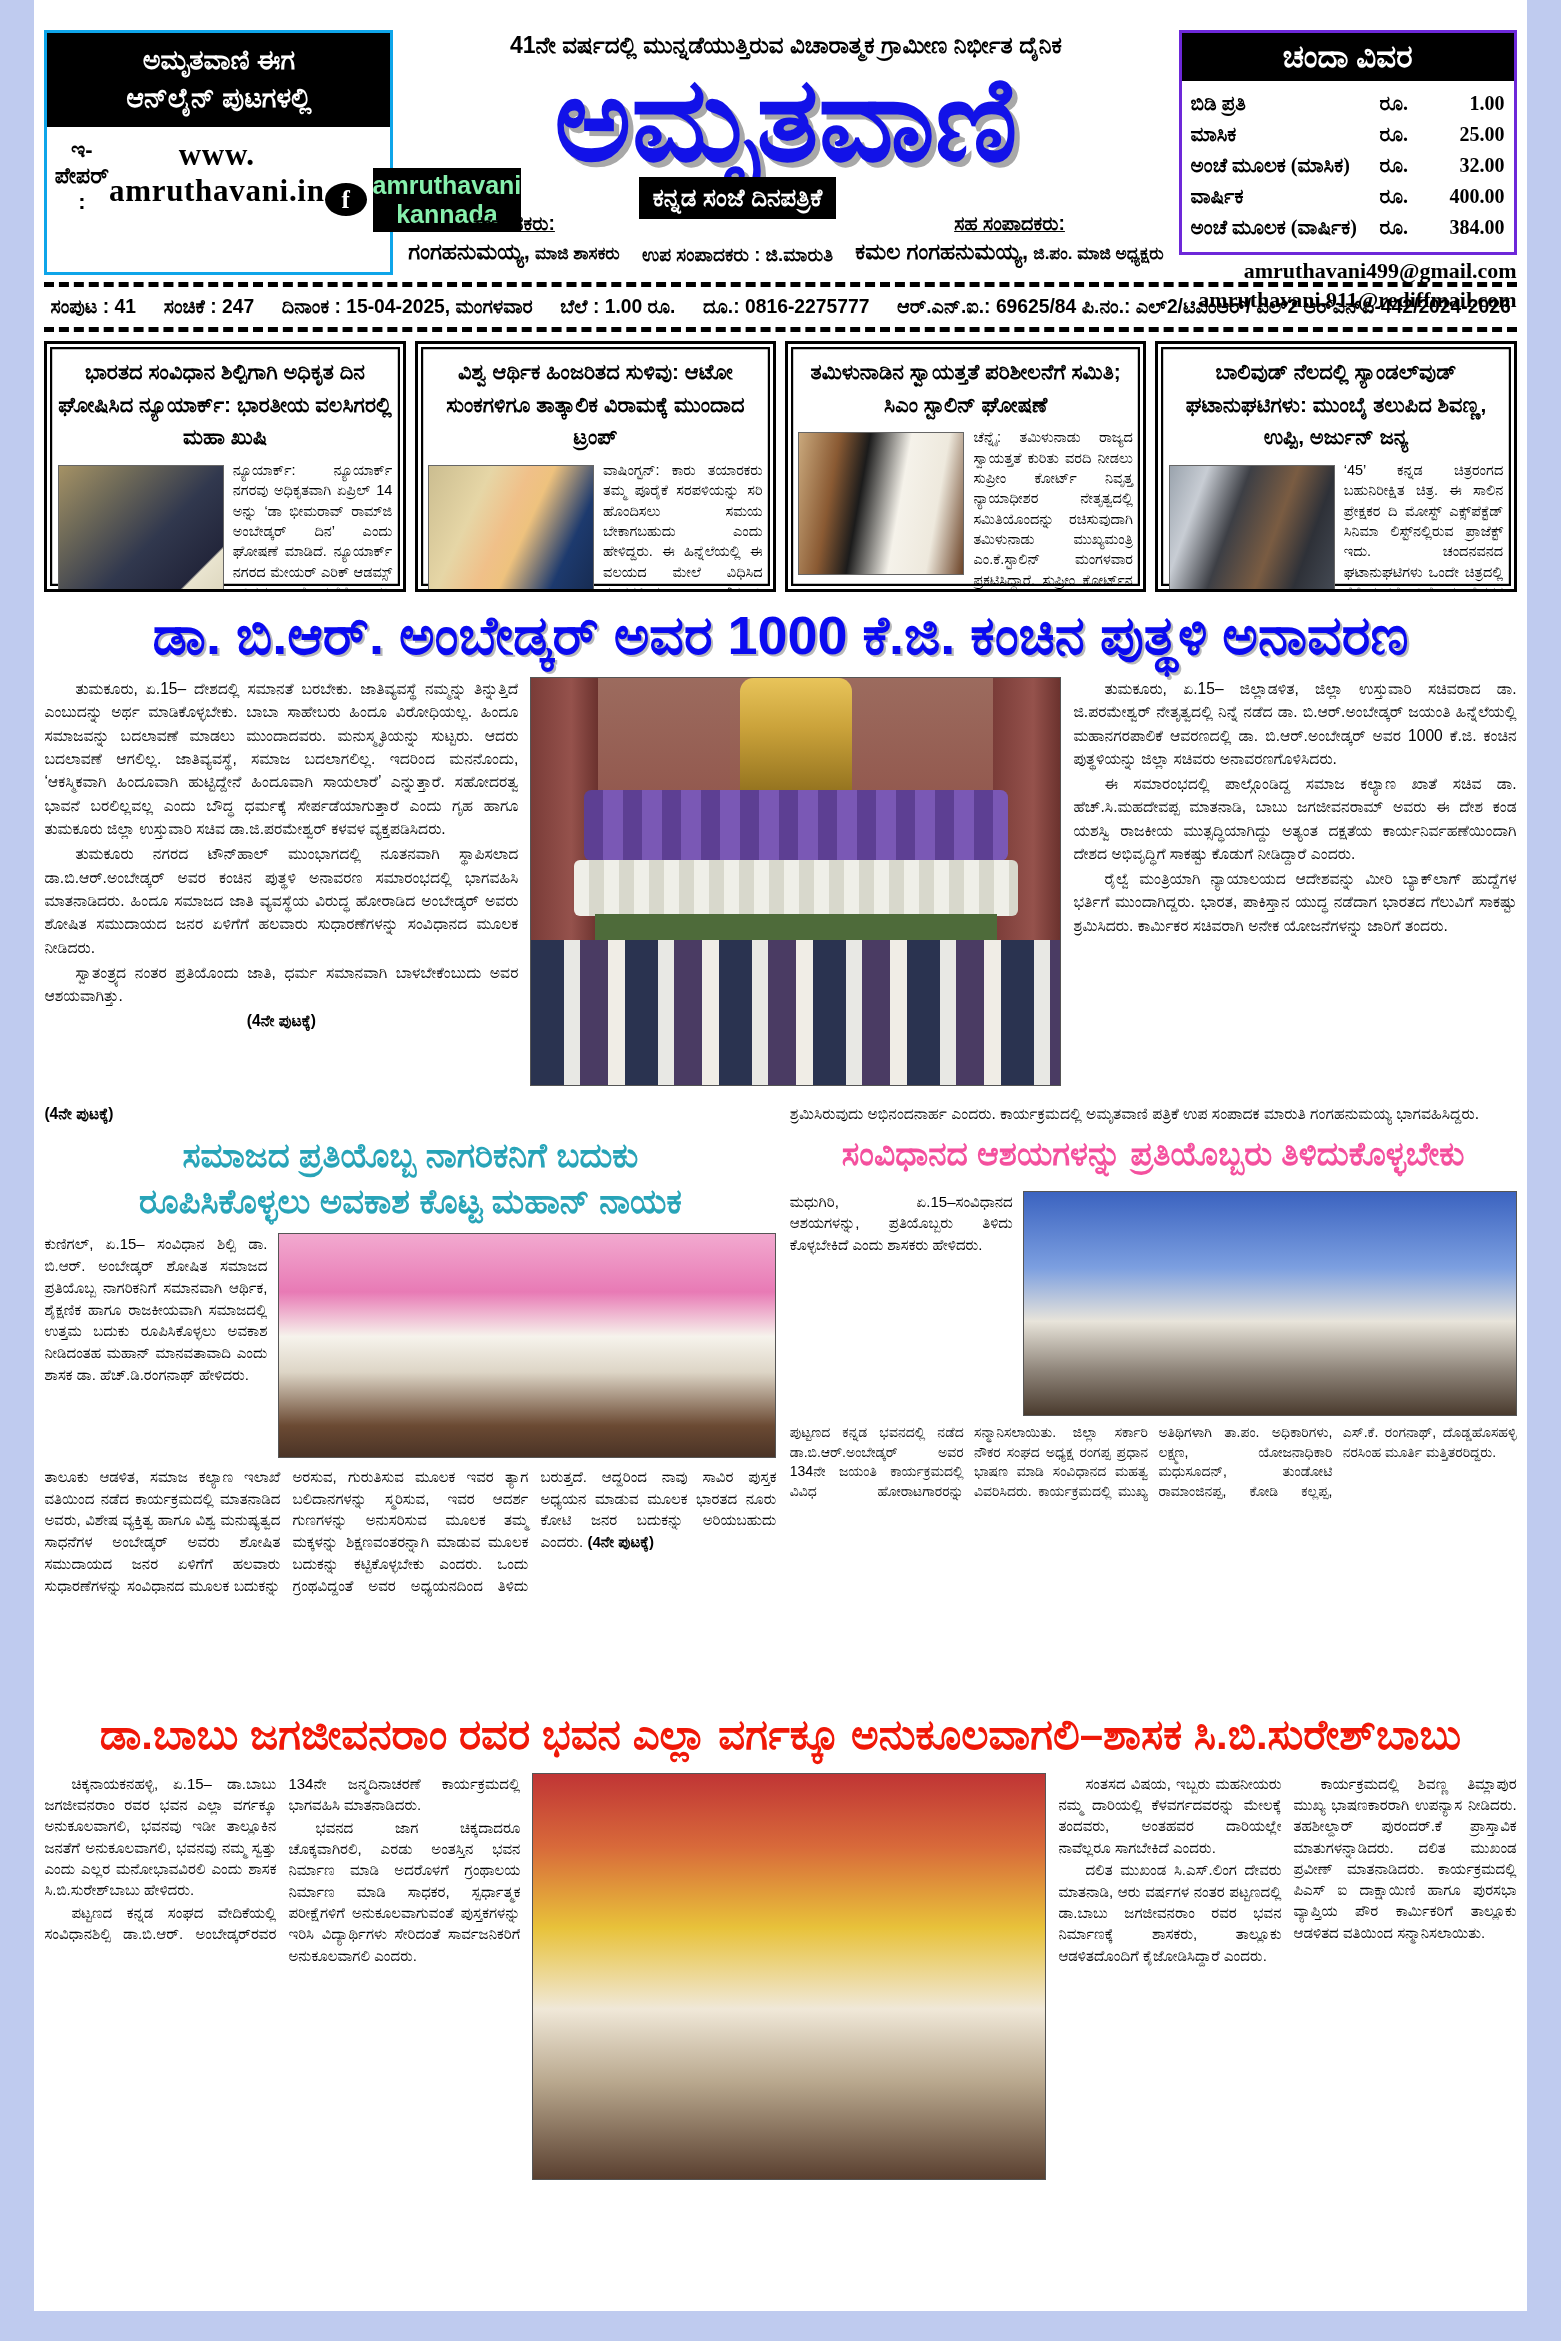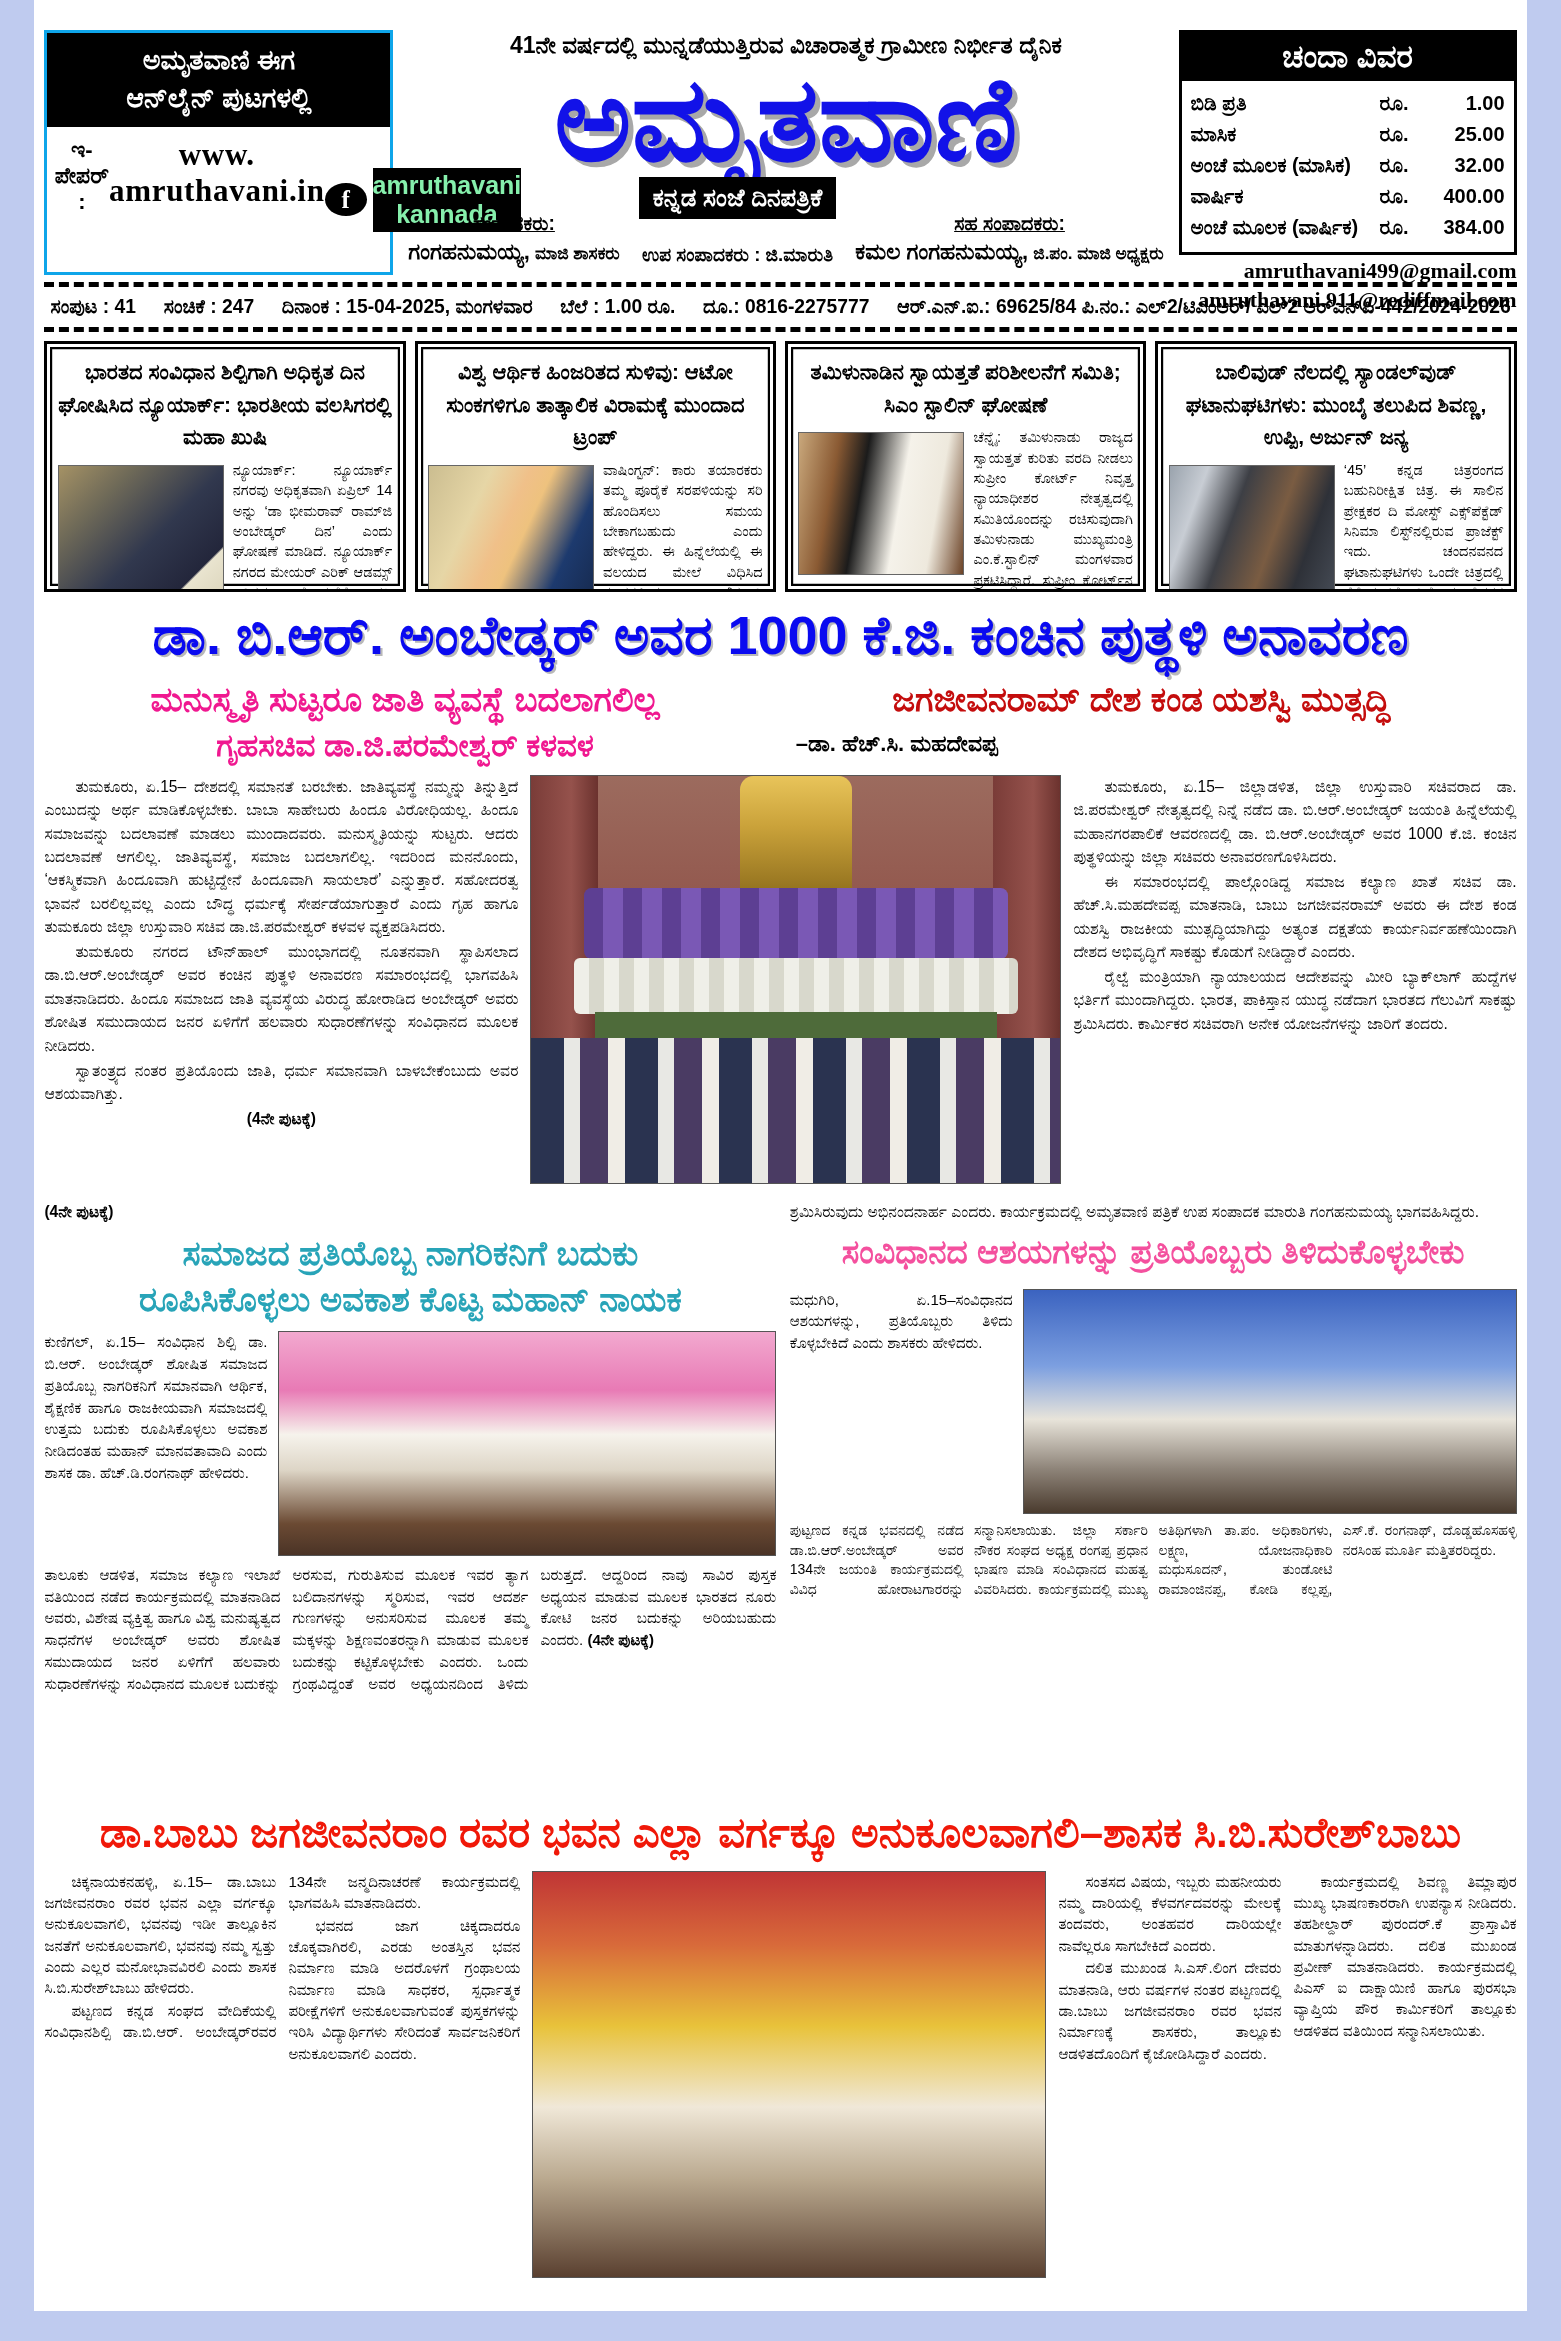--- a/index.html
+++ b/index.html
@@ -23,21 +23,21 @@
   .mast-title{font-weight:bold;font-size:117px;line-height:1.05;color:#1212e8;text-shadow:5.2px 5.2px 0 #a8a8a8;white-space:nowrap;}
   .editors{display:flex;justify-content:space-between;align-items:flex-end;margin-top:-4.5px;padding:0 4.5px;}
   .ed-block{font-size:18px;line-height:1.35;}
   .ed-label{font-weight:bold;font-size:19.3px;text-decoration:underline;}
   .ed-name{font-weight:bold;font-size:22px;}
   .ed-title{font-size:17px;font-weight:bold;}
   .paper-type{background:#000;color:#fff;font-weight:bold;font-size:24.5px;padding:4.5px 13.4px;display:inline-block;}
   .sub-ed{font-size:18.6px;font-weight:bold;margin-top:23px;}
 
   .mast-right{width:338px;display:flex;flex-direction:column;}
-  .sub-box{border:3px solid #000000;box-sizing:border-box;}
+  .sub-box{border:3px solid #6d28d9;box-sizing:border-box;font-family:Liberation Serif, serif;}
   .sub-head{background:#000;color:#fff;font-weight:bold;font-size:31px;text-align:center;padding:6px 0;}
   .sub-rows{padding:7.4px 9px 9px;}
   .sub-row{display:flex;font-weight:bold;font-size:20px;line-height:1.55;}
   .sub-row .lbl{flex:1;}
   .sub-row .cur{width:43px;}
   .sub-row .val{width:82px;text-align:right;}
   .emails{text-align:right;font-weight:bold;font-size:22px;font-family:"Liberation Serif","DejaVu Serif",serif;line-height:1.3;margin-top:2px;}
 
   
   .infobar{margin-top:7.4px;border-top:5.2px dashed #000;border-bottom:5.2px dashed #000;padding:9px 6px;display:flex;justify-content:space-between;gap:13.4px;font-weight:bold;font-size:19.3px;white-space:nowrap;overflow:hidden;}
@@ -214,30 +214,20 @@
         <div class="nb-head">ಬಾಲಿವುಡ್ ನೆಲದಲ್ಲಿ ಸ್ಯಾಂಡಲ್‌ವುಡ್ ಘಟಾನುಘಟಿಗಳು: ಮುಂಬೈ ತಲುಪಿದ ಶಿವಣ್ಣ, ಉಪ್ಪಿ, ಅರ್ಜುನ್ ಜನ್ಯ</div>
         <div class="nb-body">
           <span class="nb-photo photo-actors"></span>
           <span>‘45’ ಕನ್ನಡ ಚಿತ್ರರಂಗದ ಬಹುನಿರೀಕ್ಷಿತ ಚಿತ್ರ. ಈ ಸಾಲಿನ ಪ್ರೇಕ್ಷಕರ ದಿ ಮೋಸ್ಟ್ ಎಕ್ಸ್‌ಪೆಕ್ಟೆಡ್ ಸಿನಿಮಾ ಲಿಸ್ಟ್‌ನಲ್ಲಿರುವ ಪ್ರಾಜೆಕ್ಟ್ ಇದು. ಚಂದನವನದ ಘಟಾನುಘಟಿಗಳು ಒಂದೇ ಚಿತ್ರದಲ್ಲಿ ತೆರೆ ಹಂಚಿಕೊಂಡಿರೋದು ಪ್ರೇಕ್ಷಕರ ಕುತೂಹಲ ಕೆರಳಿಸಿದೆ. ಕನ್ನಡ ಚಿತ್ರರಂಗದ ಬಹುಬೇಡಿಕೆ ನಟರು ತೆರೆಹಂಚಿಕೊಂಡಿರುವ ಹಿನ್ನೆಲೆ, ಸಿನಿಮಾ ಮೇಲೆ ಬೆಟ್ಟದಷ್ಟು ನಿರೀಕ್ಷೆಗಳನ್ನಿಟ್ಟುಕೊಳ್ಳಲಾಗಿದೆ. ಕರುನಾಡ ಚಕ್ರವರ್ತಿ ಶಿವರಾಜ್‌ಕುಮಾರ್, ರಿಯಲ್ ಸ್ಟಾರ್ ಉಪೇಂದ್ರ ಹಾಗೂ ಪ್ರತಿಭಾನ್ವಿತ ನಟ ರಾಜ್ ಬಿ ಶೆಟ್ಟಿ ಈ ‘45’ ಚಿತ್ರದಲ್ಲಿ ತೆರೆಹಂಚಿಕೊಂಡಿದ್ದಾರೆ.</span>
         </div>
       </div>
     </div>
 
     <div class="main-headline">ಡಾ. ಬಿ.ಆರ್. ಅಂಬೇಡ್ಕರ್ ಅವರ 1000 ಕೆ.ಜಿ. ಕಂಚಿನ ಪುತ್ಥಳಿ ಅನಾವರಣ</div>
 
-    <div class="subheads">
-      <div class="subhead-left">
-        <div class="sh-pink">ಮನುಸ್ಮೃತಿ ಸುಟ್ಟರೂ ಜಾತಿ ವ್ಯವಸ್ಥೆ ಬದಲಾಗಲಿಲ್ಲ</div>
-        <div class="sh-pink2">ಗೃಹಸಚಿವ ಡಾ.ಜಿ.ಪರಮೇಶ್ವರ್ ಕಳವಳ</div>
-      </div>
-      <div class="subhead-right">
-        <div class="sh-darkred">ಜಗಜೀವನರಾಮ್ ದೇಶ ಕಂಡ ಯಶಸ್ವಿ ಮುತ್ಸದ್ಧಿ</div>
-        <div class="sh-byline">–ಡಾ. ಹೆಚ್.ಸಿ. ಮಹದೇವಪ್ಪ</div>
-      </div>
-    </div>
 
     <div class="main-story">
       <div class="ms-col">
         <p>ತುಮಕೂರು, ಏ.15– ದೇಶದಲ್ಲಿ ಸಮಾನತೆ ಬರಬೇಕು. ಜಾತಿವ್ಯವಸ್ಥೆ ನಮ್ಮನ್ನು ತಿನ್ನುತ್ತಿದೆ ಎಂಬುದನ್ನು ಅರ್ಥ ಮಾಡಿಕೊಳ್ಳಬೇಕು. ಬಾಬಾ ಸಾಹೇಬರು ಹಿಂದೂ ವಿರೋಧಿಯಲ್ಲ. ಹಿಂದೂ ಸಮಾಜವನ್ನು ಬದಲಾವಣೆ ಮಾಡಲು ಮುಂದಾದವರು. ಮನುಸ್ಮೃತಿಯನ್ನು ಸುಟ್ಟರು. ಆದರು ಬದಲಾವಣೆ ಆಗಲಿಲ್ಲ. ಜಾತಿವ್ಯವಸ್ಥೆ, ಸಮಾಜ ಬದಲಾಗಲಿಲ್ಲ. ಇದರಿಂದ ಮನನೊಂದು, ‘ಆಕಸ್ಮಿಕವಾಗಿ ಹಿಂದೂವಾಗಿ ಹುಟ್ಟಿದ್ದೇನೆ ಹಿಂದೂವಾಗಿ ಸಾಯಲಾರೆ’ ಎನ್ನುತ್ತಾರೆ. ಸಹೋದರತ್ವ ಭಾವನೆ ಬರಲಿಲ್ಲವಲ್ಲ ಎಂದು ಬೌದ್ಧ ಧರ್ಮಕ್ಕೆ ಸೇರ್ಪಡೆಯಾಗುತ್ತಾರೆ ಎಂದು ಗೃಹ ಹಾಗೂ ತುಮಕೂರು ಜಿಲ್ಲಾ ಉಸ್ತುವಾರಿ ಸಚಿವ ಡಾ.ಜಿ.ಪರಮೇಶ್ವರ್ ಕಳವಳ ವ್ಯಕ್ತಪಡಿಸಿದರು.</p>
         <p>ತುಮಕೂರು ನಗರದ ಟೌನ್‌ಹಾಲ್ ಮುಂಭಾಗದಲ್ಲಿ ನೂತನವಾಗಿ ಸ್ಥಾಪಿಸಲಾದ ಡಾ.ಬಿ.ಆರ್.ಅಂಬೇಡ್ಕರ್ ಅವರ ಕಂಚಿನ ಪುತ್ಥಳಿ ಅನಾವರಣ ಸಮಾರಂಭದಲ್ಲಿ ಭಾಗವಹಿಸಿ ಮಾತನಾಡಿದರು. ಹಿಂದೂ ಸಮಾಜದ ಜಾತಿ ವ್ಯವಸ್ಥೆಯ ವಿರುದ್ಧ ಹೋರಾಡಿದ ಅಂಬೇಡ್ಕರ್ ಅವರು ಶೋಷಿತ ಸಮುದಾಯದ ಜನರ ಏಳಿಗೆಗೆ ಹಲವಾರು ಸುಧಾರಣೆಗಳನ್ನು ಸಂವಿಧಾನದ ಮೂಲಕ ನೀಡಿದರು.</p>
         <p>ಸ್ವಾತಂತ್ರ್ಯದ ನಂತರ ಪ್ರತಿಯೊಂದು ಜಾತಿ, ಧರ್ಮ ಸಮಾನವಾಗಿ ಬಾಳಬೇಕೆಂಬುದು ಅವರ ಆಶಯವಾಗಿತ್ತು.</p>
         <span class="ms-cont">(4ನೇ ಪುಟಕ್ಕೆ)</span>
       </div>
       <div class="ms-photo">
         <div class="msp-base"></div>

